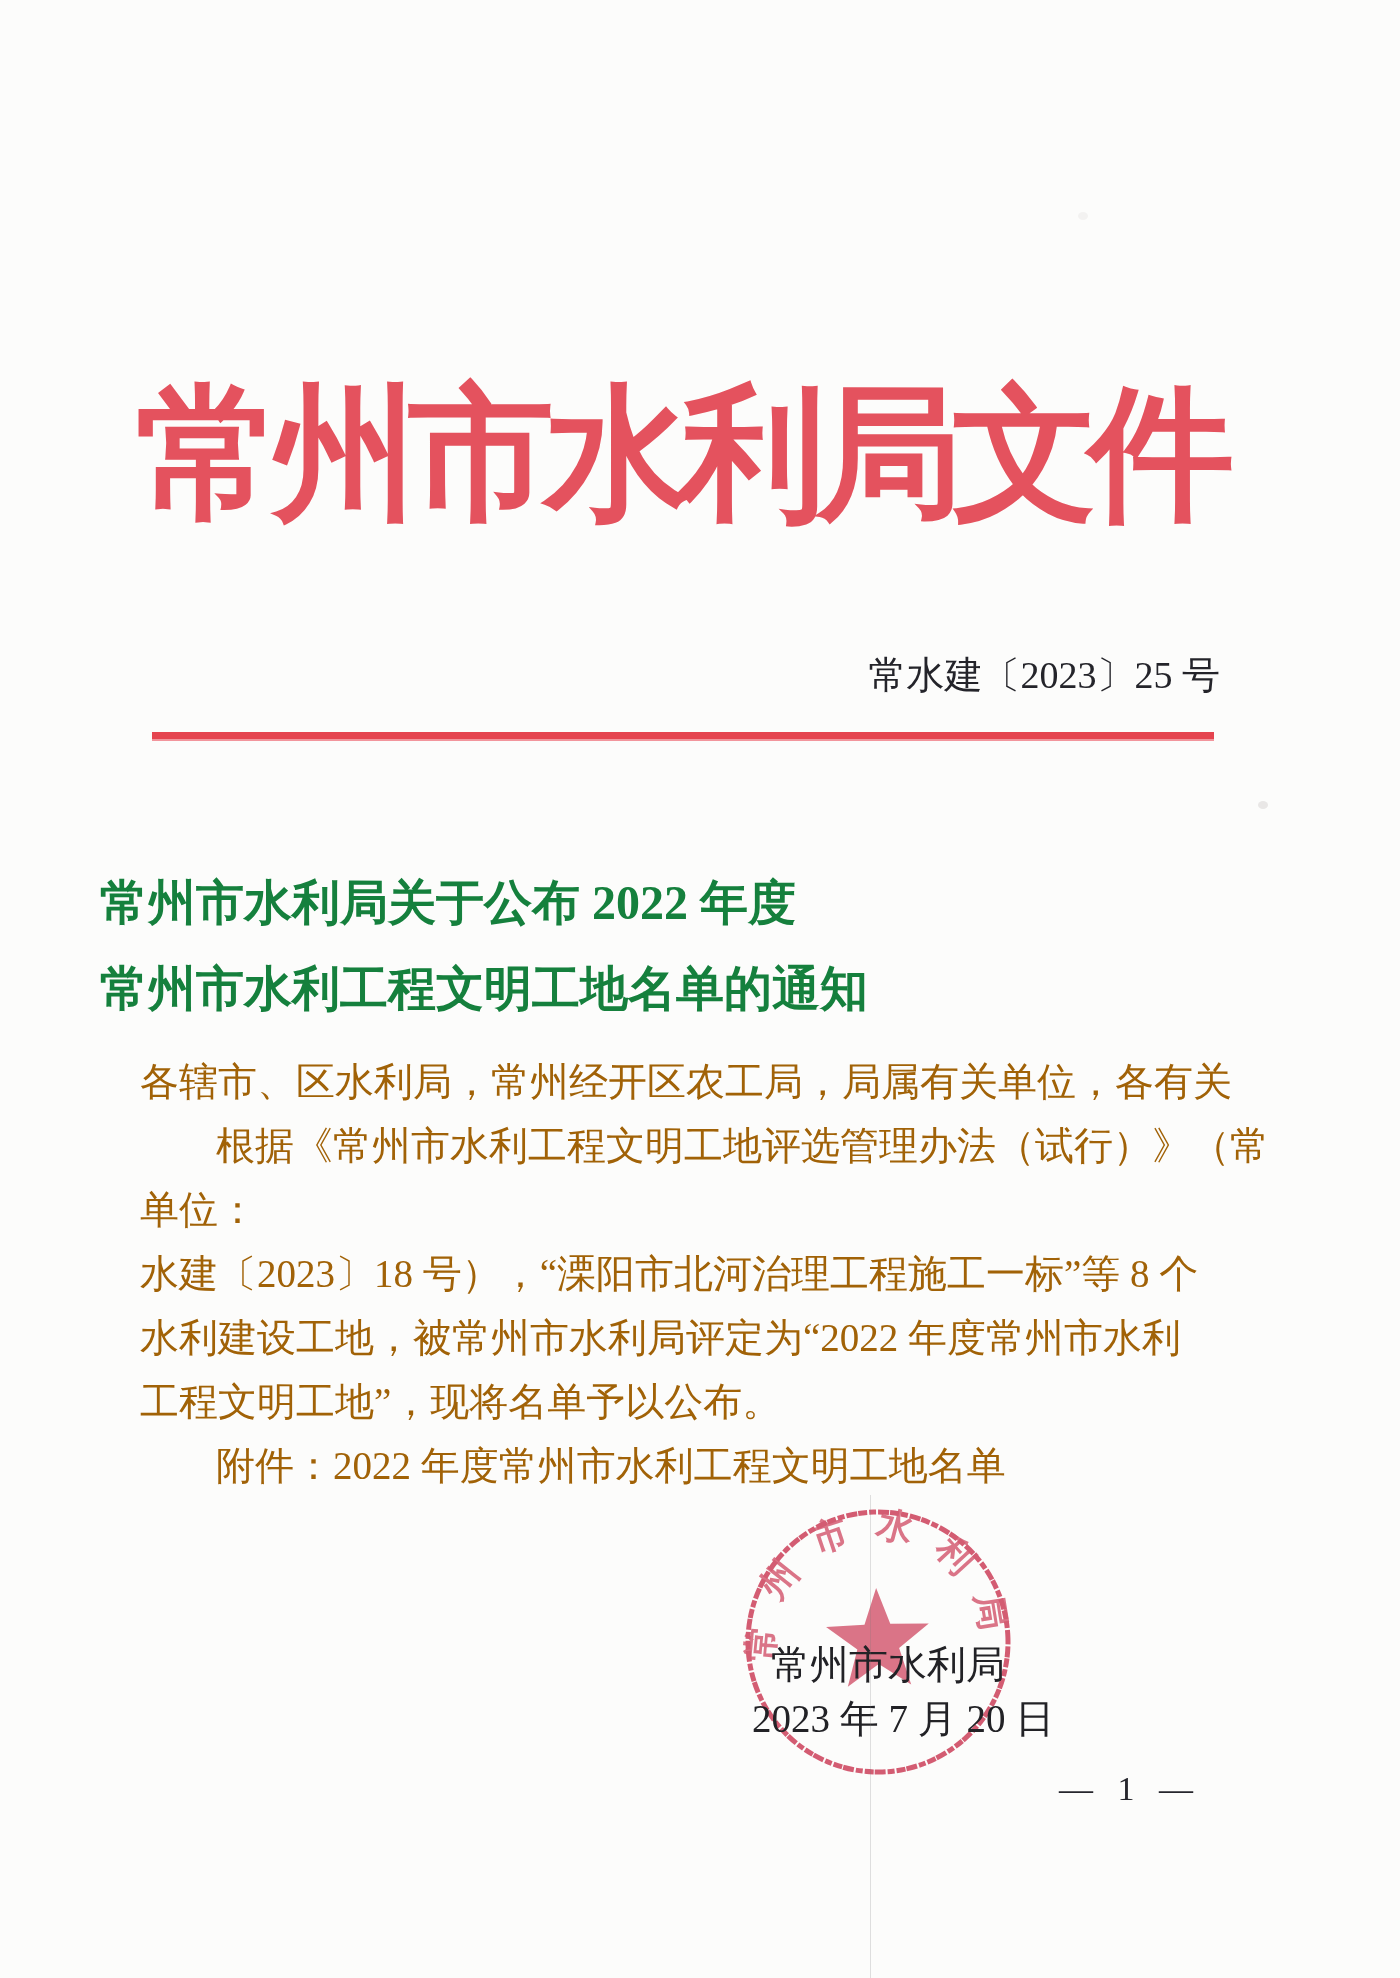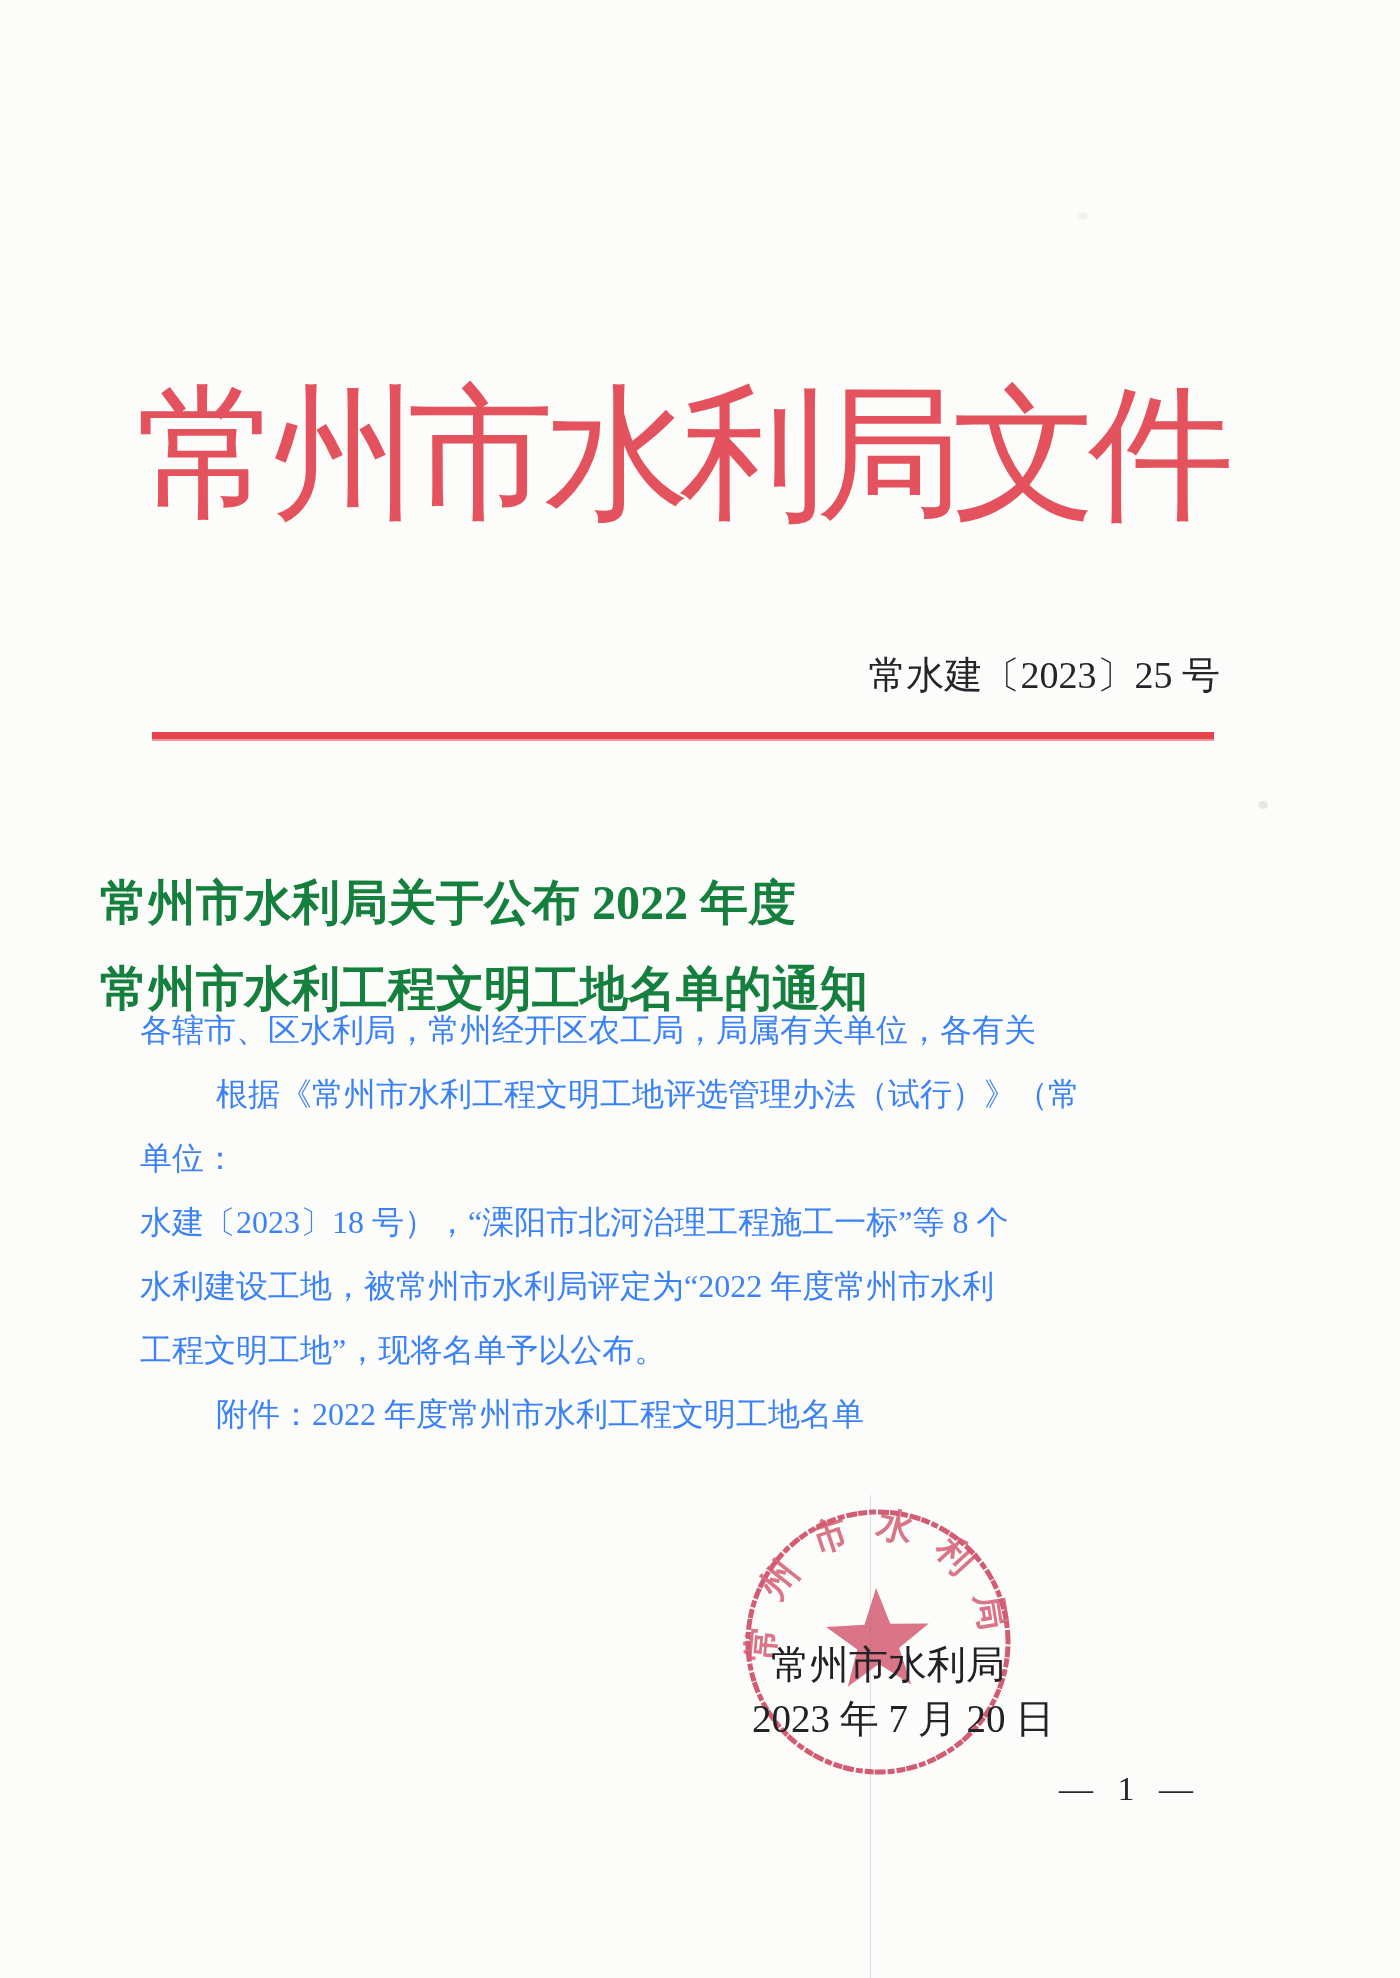--- a/index.html
+++ b/index.html
@@ -10,21 +10,21 @@
     background:#fcfcfb;
     overflow:hidden;
     font-family:"Liberation Serif","DejaVu Serif",serif;
     color:#1f1f23;
   }
   .agency-title{
     position:absolute;
     left:70px;width:1220px;top:372px;
     text-align:center;
     font-size:146px;
-    font-weight:normal;
+    font-weight:bold;
     letter-spacing:-10px;
     color:#e4525e;
     line-height:1.15;
     white-space:nowrap;
   }
   .doc-number{
     position:absolute;
     left:140px;width:1080px;top:650px;
     text-align:right;
     font-size:38px;
@@ -42,24 +42,24 @@
     position:absolute;
     left:100px;width:1160px;top:860px;
     font-size:48px;
     font-weight:bold;
     line-height:86px;
     color:#15803d;
     white-space:nowrap;
   }
   .body-block{
     position:absolute;
-    left:140px;width:1082px;top:998px;
-    font-size:32px;
+    left:140px;width:1082px;top:1050px;
+    font-size:39px;
     line-height:64px;
-    color:#3b82f6;
+    color:#a16207;
   }
   .body-block .line{white-space:nowrap;}
   .body-block .indent{padding-left:76px;}
   .seal{
     position:absolute;
     left:742px;top:1506px;
     width:272px;height:272px;
   }
   .sign-agency{
     position:absolute;

